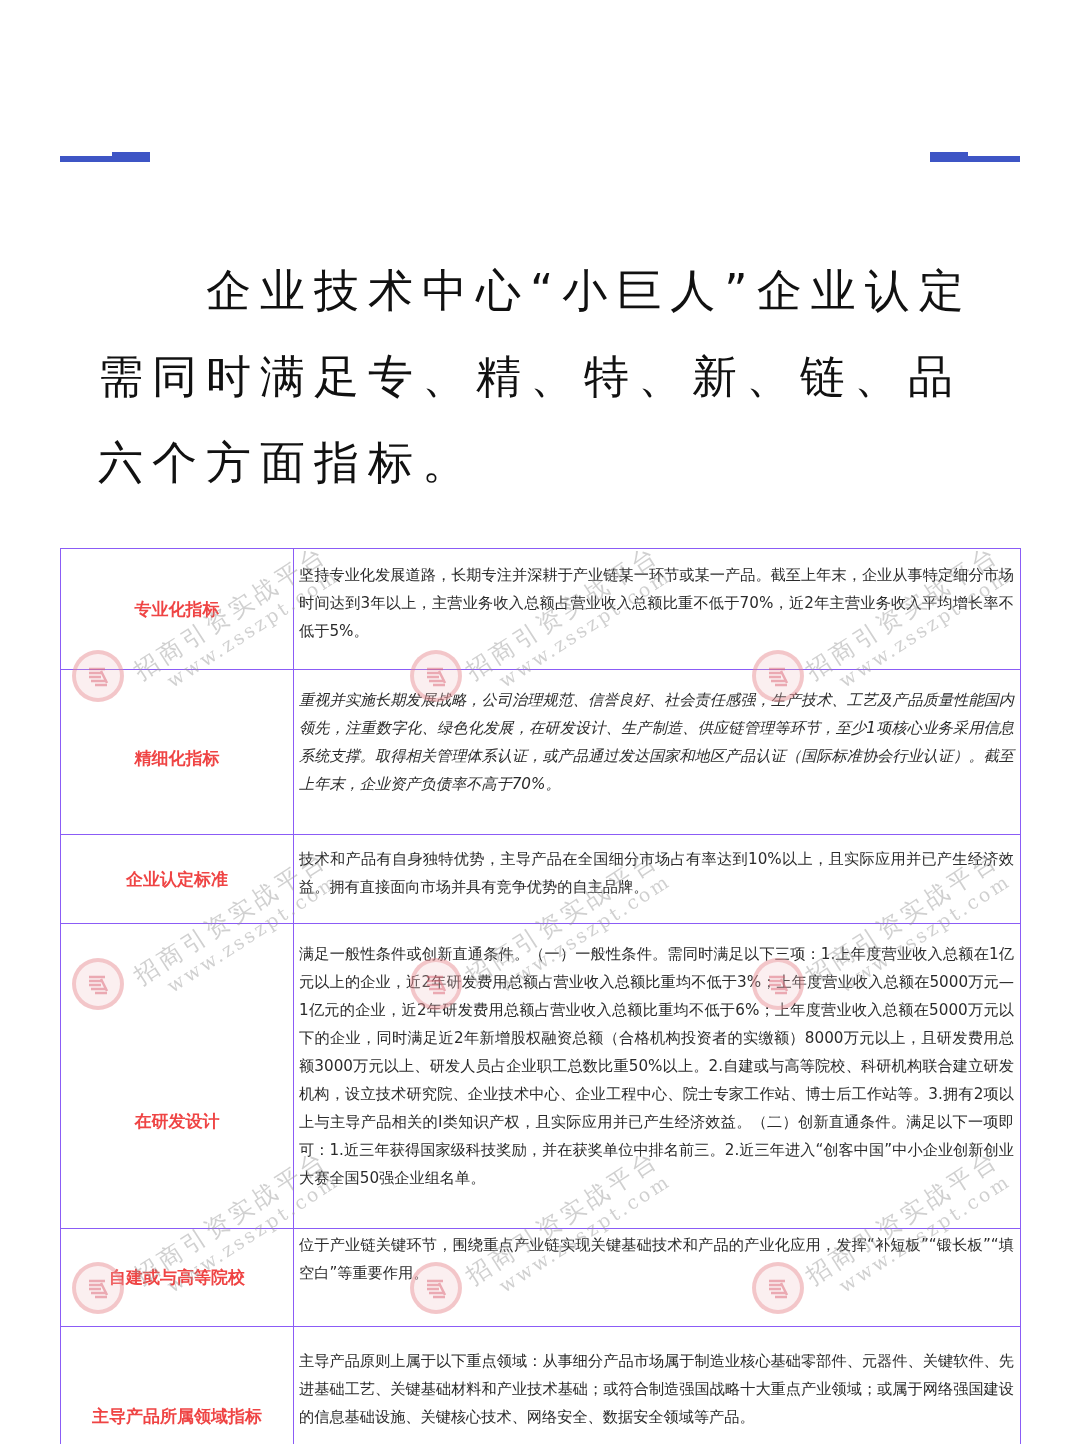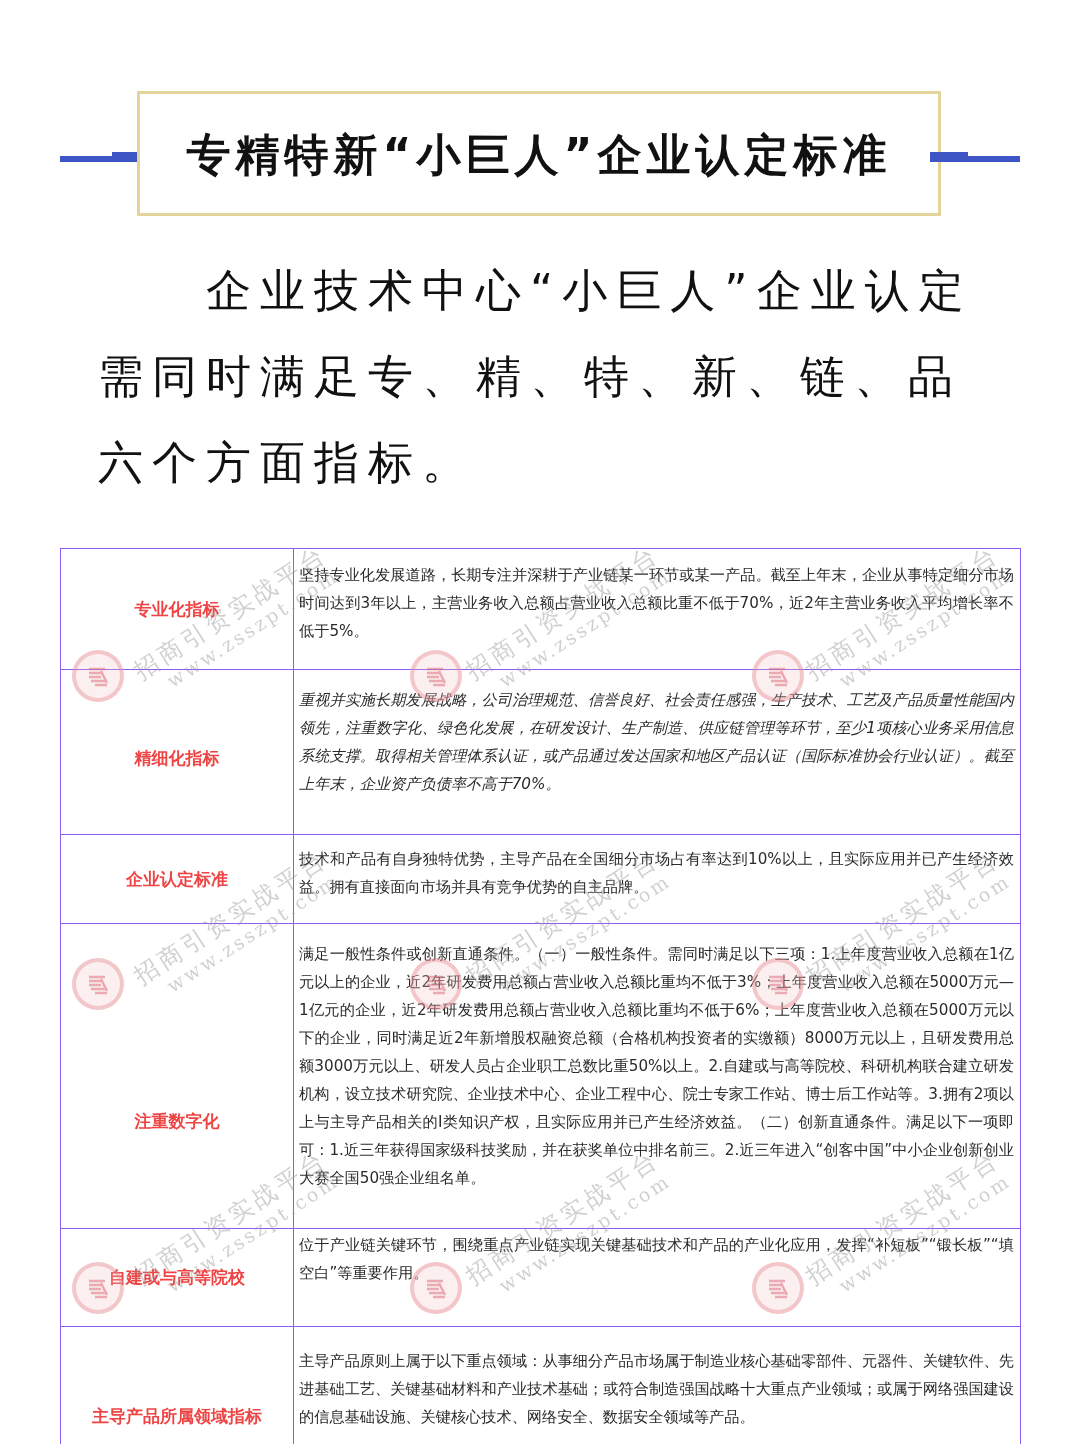--- a/index.html
+++ b/index.html
@@ -163,23 +163,20 @@
       justify-content: center;
     }
     .wm-logo svg { width: 30px; height: 30px; }
   </style>
 </head>
 <body>
 
 <div class="title-wrap">
   <div class="deco-line left-long"></div>
   <div class="deco-line left-short"></div>
-  <div class="title-box">
-    <span class="title-text">专精特新“小巨人”企业认定标准</span>
-  </div>
   <div class="deco-line right-long"></div>
   <div class="deco-line right-short"></div>
 </div>
 
 <p class="intro" style="margin:0;">企业技术中心“小巨人”企业认定需同时满足专、精、特、新、链、品六个方面指标。</p>
 
 <table class="criteria-table">
   <colgroup>
     <col class="c1">
     <col class="c2">
@@ -198,21 +195,21 @@
       <td class="cell-desc">重视并实施长期发展战略，公司治理规范、信誉良好、社会责任感强，生产技术、工艺及产品质量性能国内领先，注重数字化、绿色化发展，在研发设计、生产制造、供应链管理等环节，至少1项核心业务采用信息系统支撑。取得相关管理体系认证，或产品通过发达国家和地区产品认证（国际标准协会行业认证）。截至上年末，企业资产负债率不高于70%。</td>
     </tr>
     <tr class="row-3">
       <td class="cell-label">
         <span class="label-inner">企业认定标准</span>
       </td>
       <td class="cell-desc">技术和产品有自身独特优势，主导产品在全国细分市场占有率达到10%以上，且实际应用并已产生经济效益。拥有直接面向市场并具有竞争优势的自主品牌。</td>
     </tr>
     <tr class="row-4">
       <td class="cell-label">
-        <span class="label-inner">注重数字化</span>
+        <span class="label-inner">在研发设计</span>
       </td>
       <td class="cell-desc">满足一般性条件或创新直通条件。（一）一般性条件。需同时满足以下三项：1.上年度营业收入总额在1亿元以上的企业，近2年研发费用总额占营业收入总额比重均不低于3%；上年度营业收入总额在5000万元—1亿元的企业，近2年研发费用总额占营业收入总额比重均不低于6%；上年度营业收入总额在5000万元以下的企业，同时满足近2年新增股权融资总额（合格机构投资者的实缴额）8000万元以上，且研发费用总额3000万元以上、研发人员占企业职工总数比重50%以上。2.自建或与高等院校、科研机构联合建立研发机构，设立技术研究院、企业技术中心、企业工程中心、院士专家工作站、博士后工作站等。3.拥有2项以上与主导产品相关的Ⅰ类知识产权，且实际应用并已产生经济效益。（二）创新直通条件。满足以下一项即可：1.近三年获得国家级科技奖励，并在获奖单位中排名前三。2.近三年进入“创客中国”中小企业创新创业大赛全国50强企业组名单。</td>
     </tr>
     <tr class="row-5">
       <td class="cell-label">
         <span class="label-inner">自建或与高等院校</span>
       </td>
       <td class="cell-desc">位于产业链关键环节，围绕重点产业链实现关键基础技术和产品的产业化应用，发挥“补短板”“锻长板”“填空白”等重要作用。</td>
     </tr>
     <tr class="row-6">

